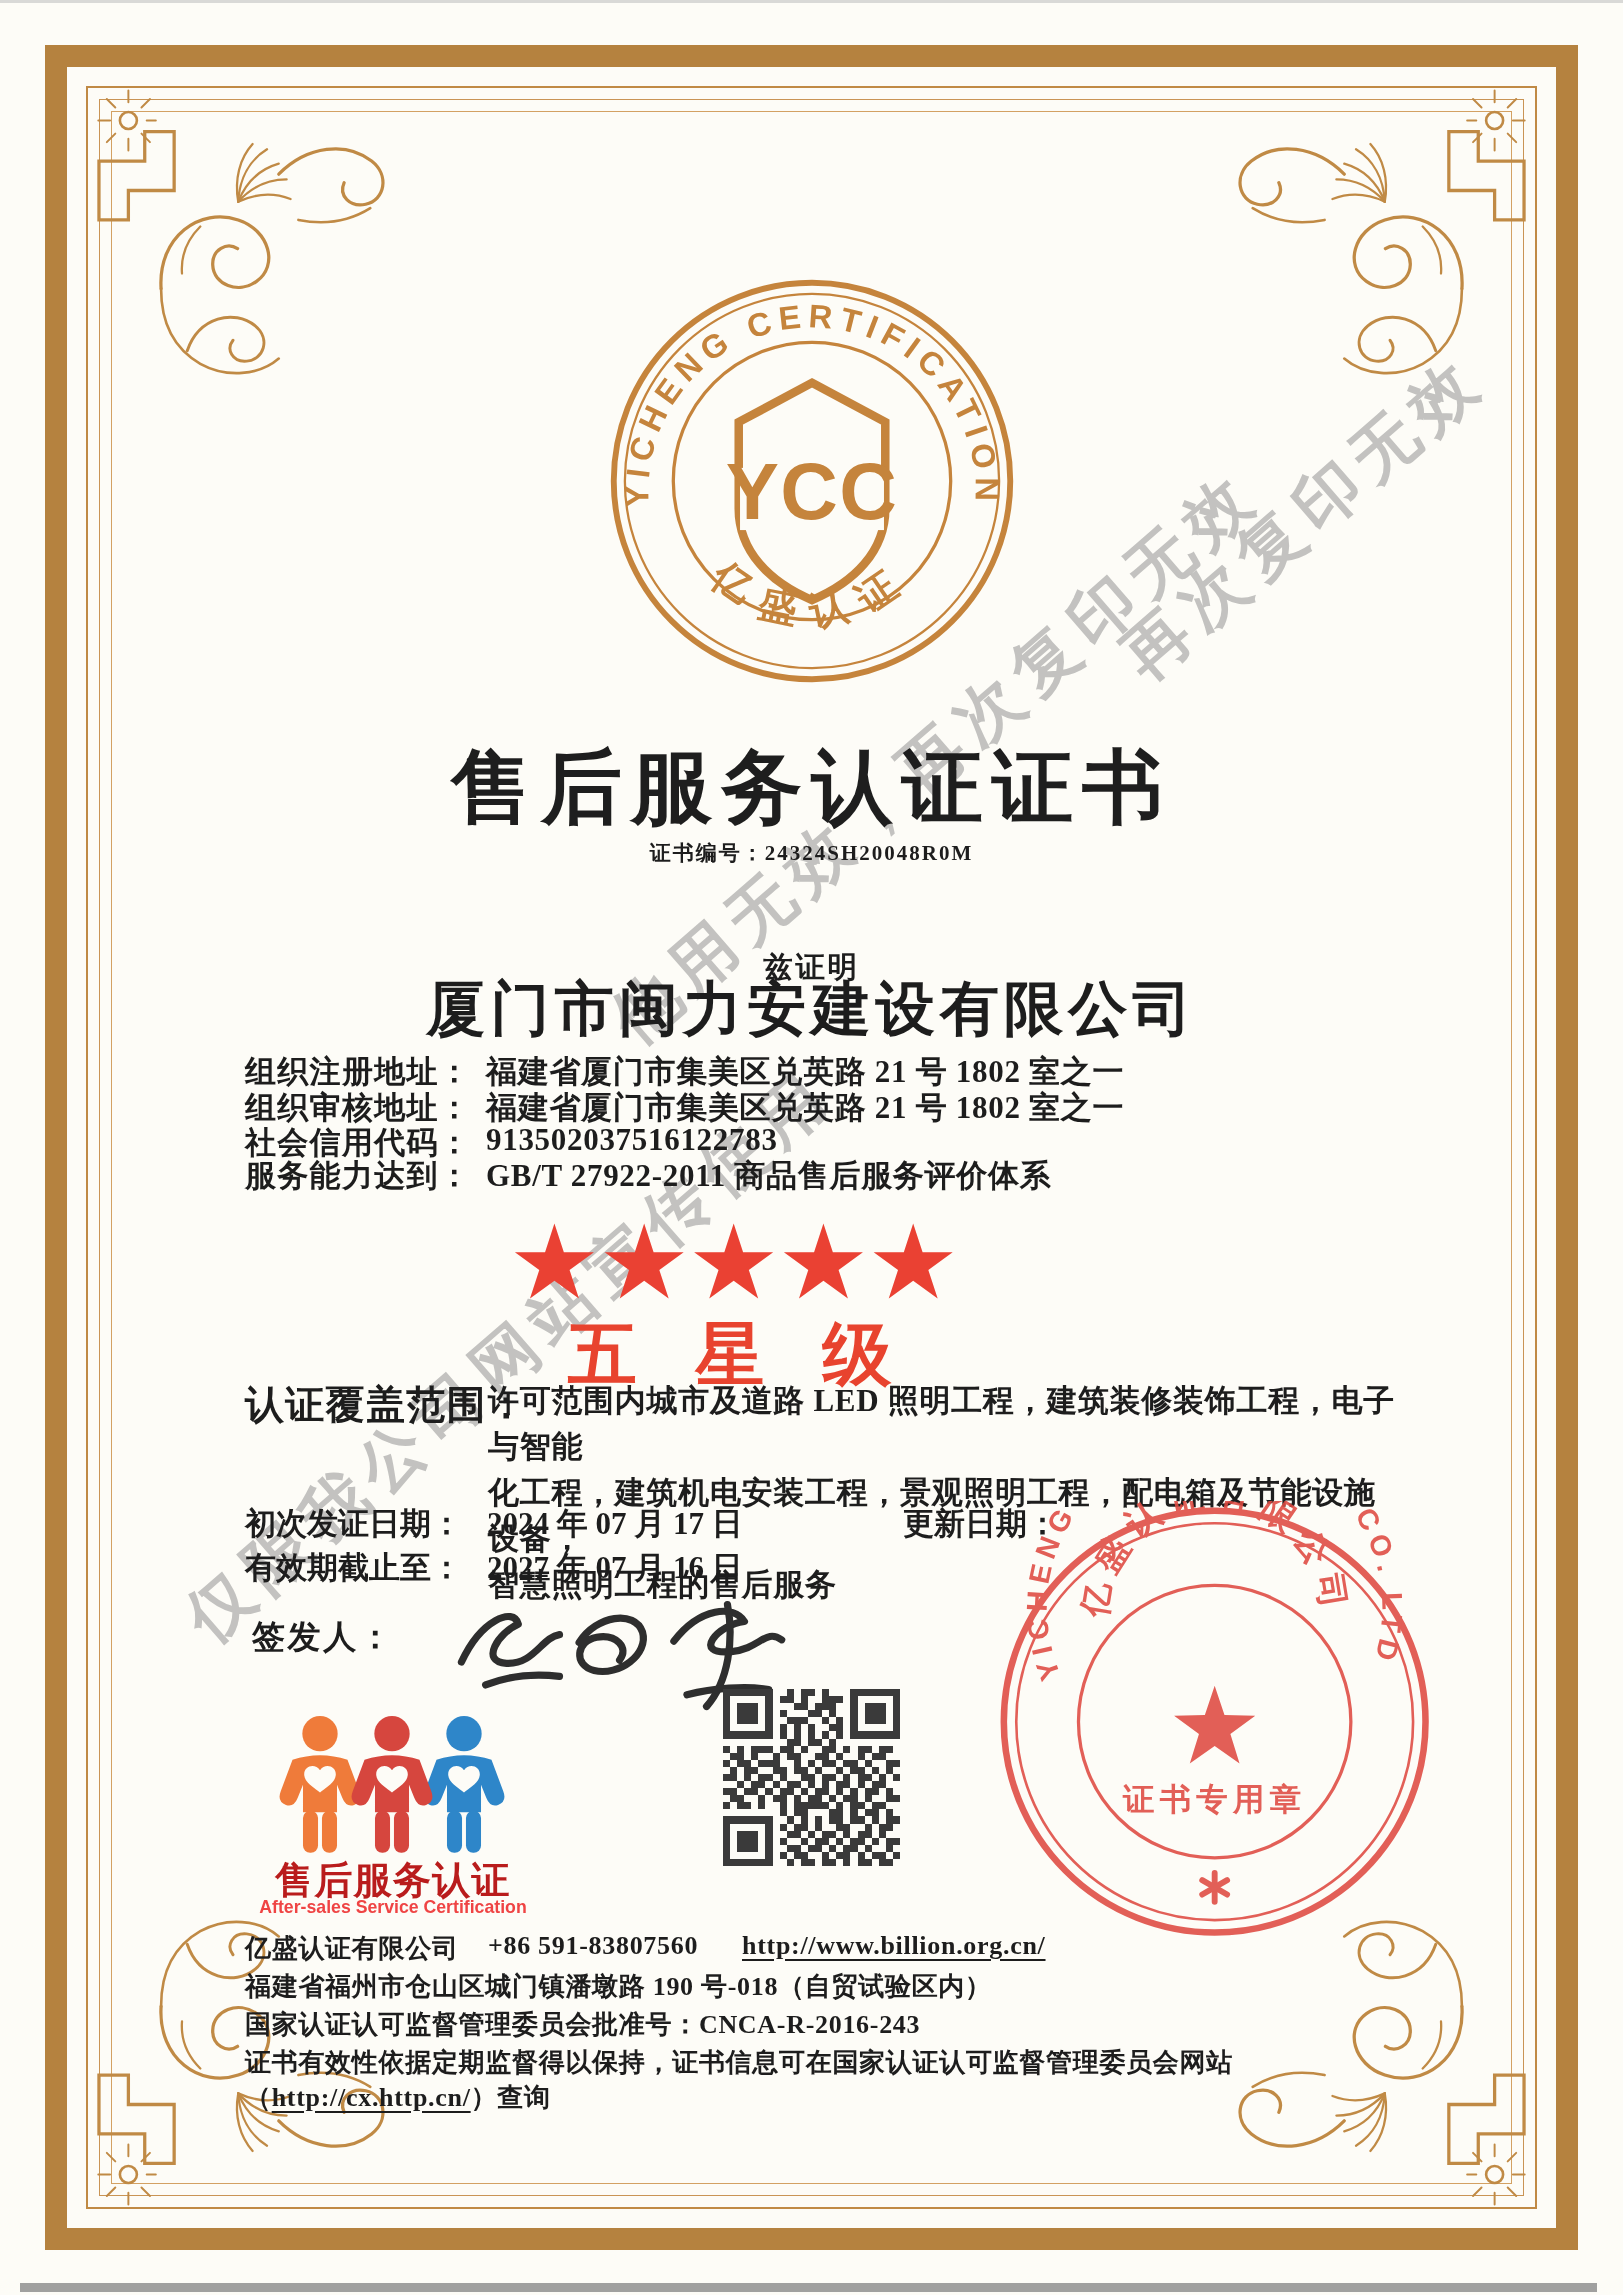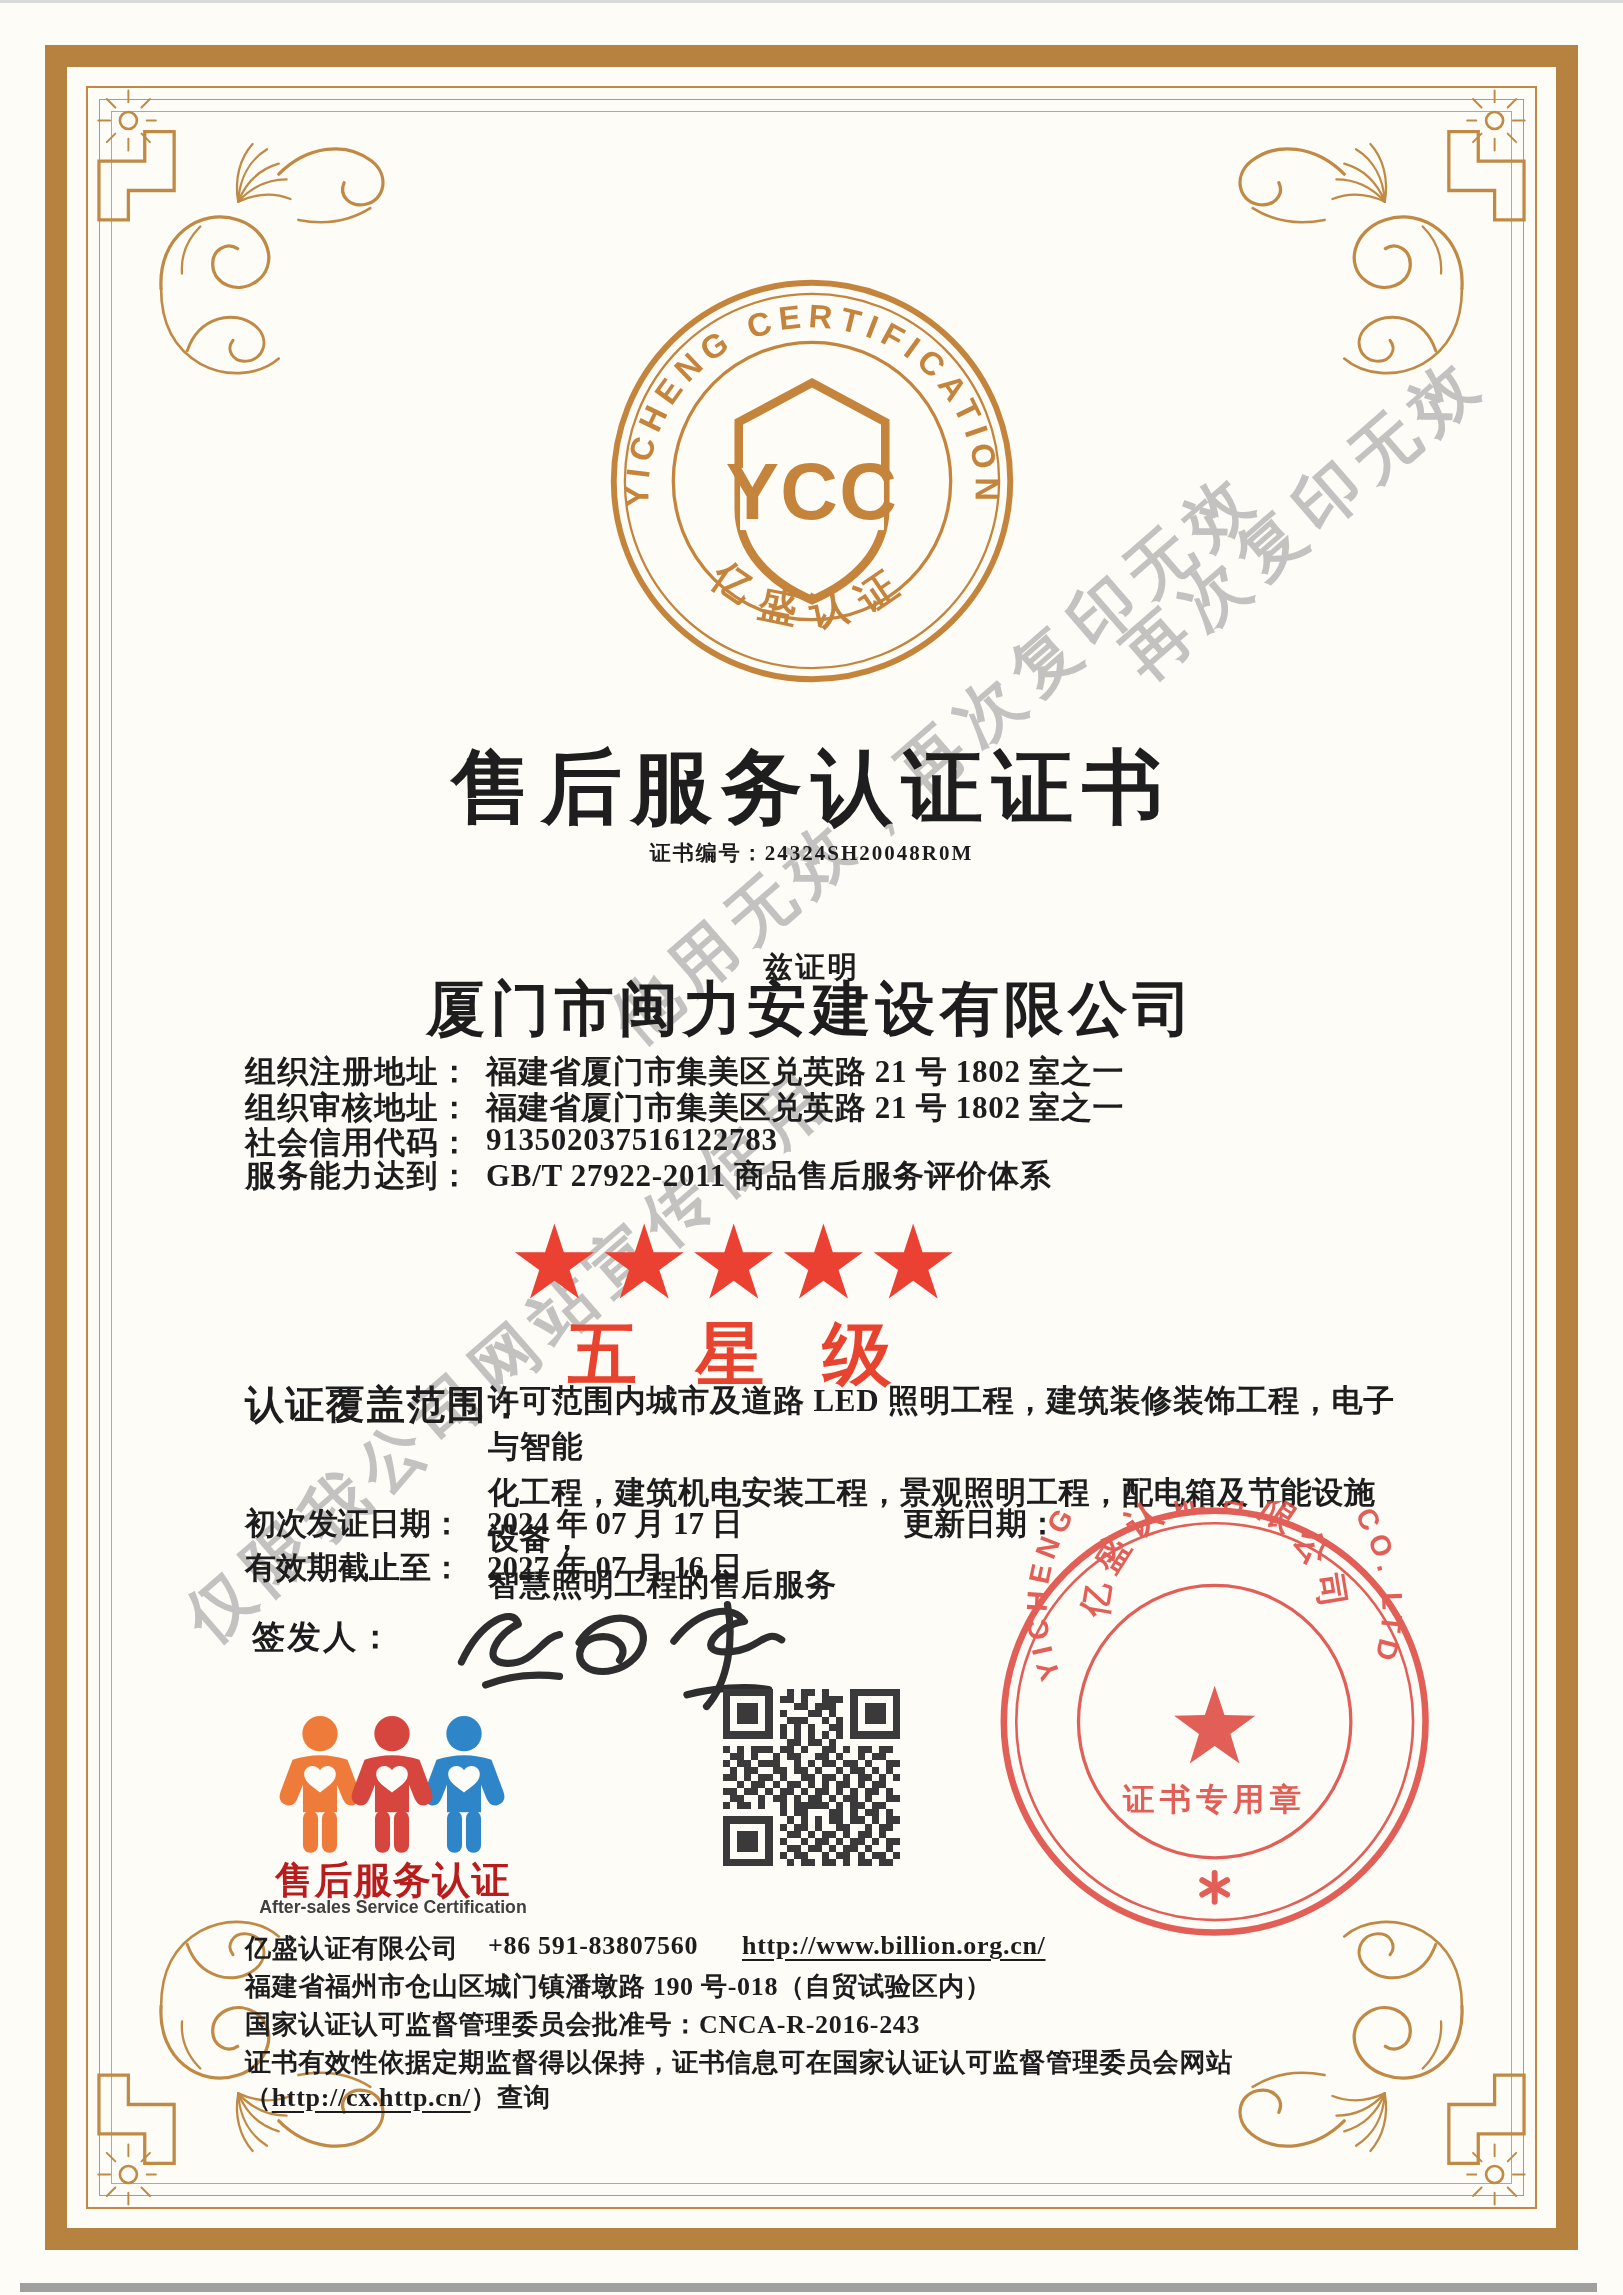--- a/index.html
+++ b/index.html
@@ -40,21 +40,21 @@
   .scope-text{position:absolute;left:488px;top:1378px;width:910px;font-size:31px;font-weight:700;
               line-height:46px;letter-spacing:0.7px;}
   .daterow{position:absolute;left:245px;width:1145px;font-size:31px;font-weight:700;}
   .daterow span{position:absolute;white-space:nowrap;}
   .issuer-label{position:absolute;left:252px;top:1615px;font-size:33px;font-weight:700;letter-spacing:2.6px;}
   .sig{position:absolute;left:425px;top:1564px;width:367px;height:183px;}
   .asc-logo{position:absolute;left:261px;top:1714px;width:262px;height:144px;}
   .asc-cn{position:absolute;left:249px;top:1855px;width:288px;text-align:center;
           font-family:"Liberation Sans",sans-serif;font-weight:900;font-size:38px;letter-spacing:1.3px;color:#b91c1c;}
   .asc-en{position:absolute;left:249px;top:1897px;width:288px;text-align:center;
-          font-family:"Liberation Sans",sans-serif;font-weight:700;font-size:17.7px;color:#404040;}
+          font-family:"Liberation Sans",sans-serif;font-weight:700;font-size:17.7px;color:#ef4444;}
   .qr{position:absolute;left:723px;top:1689px;width:177px;height:177px;}
   .stamp{position:absolute;left:994px;top:1501px;width:442px;height:442px;opacity:.88;}
   .footer{position:absolute;left:245px;width:1152px;font-size:26px;font-weight:700;letter-spacing:0.7px;}
   .f1{top:1931px;height:34px;}
   .f1 span{position:absolute;white-space:nowrap;}
   .f1 .fname{left:0;}
   .f1 .fphone{left:243px;font-family:"Liberation Serif",serif;}
   .f1 .furl{left:497px;text-decoration:underline;text-underline-offset:5.2px;text-decoration-thickness:2px;}
   .f2{top:1969px;}
   .f3{top:2007px;}

